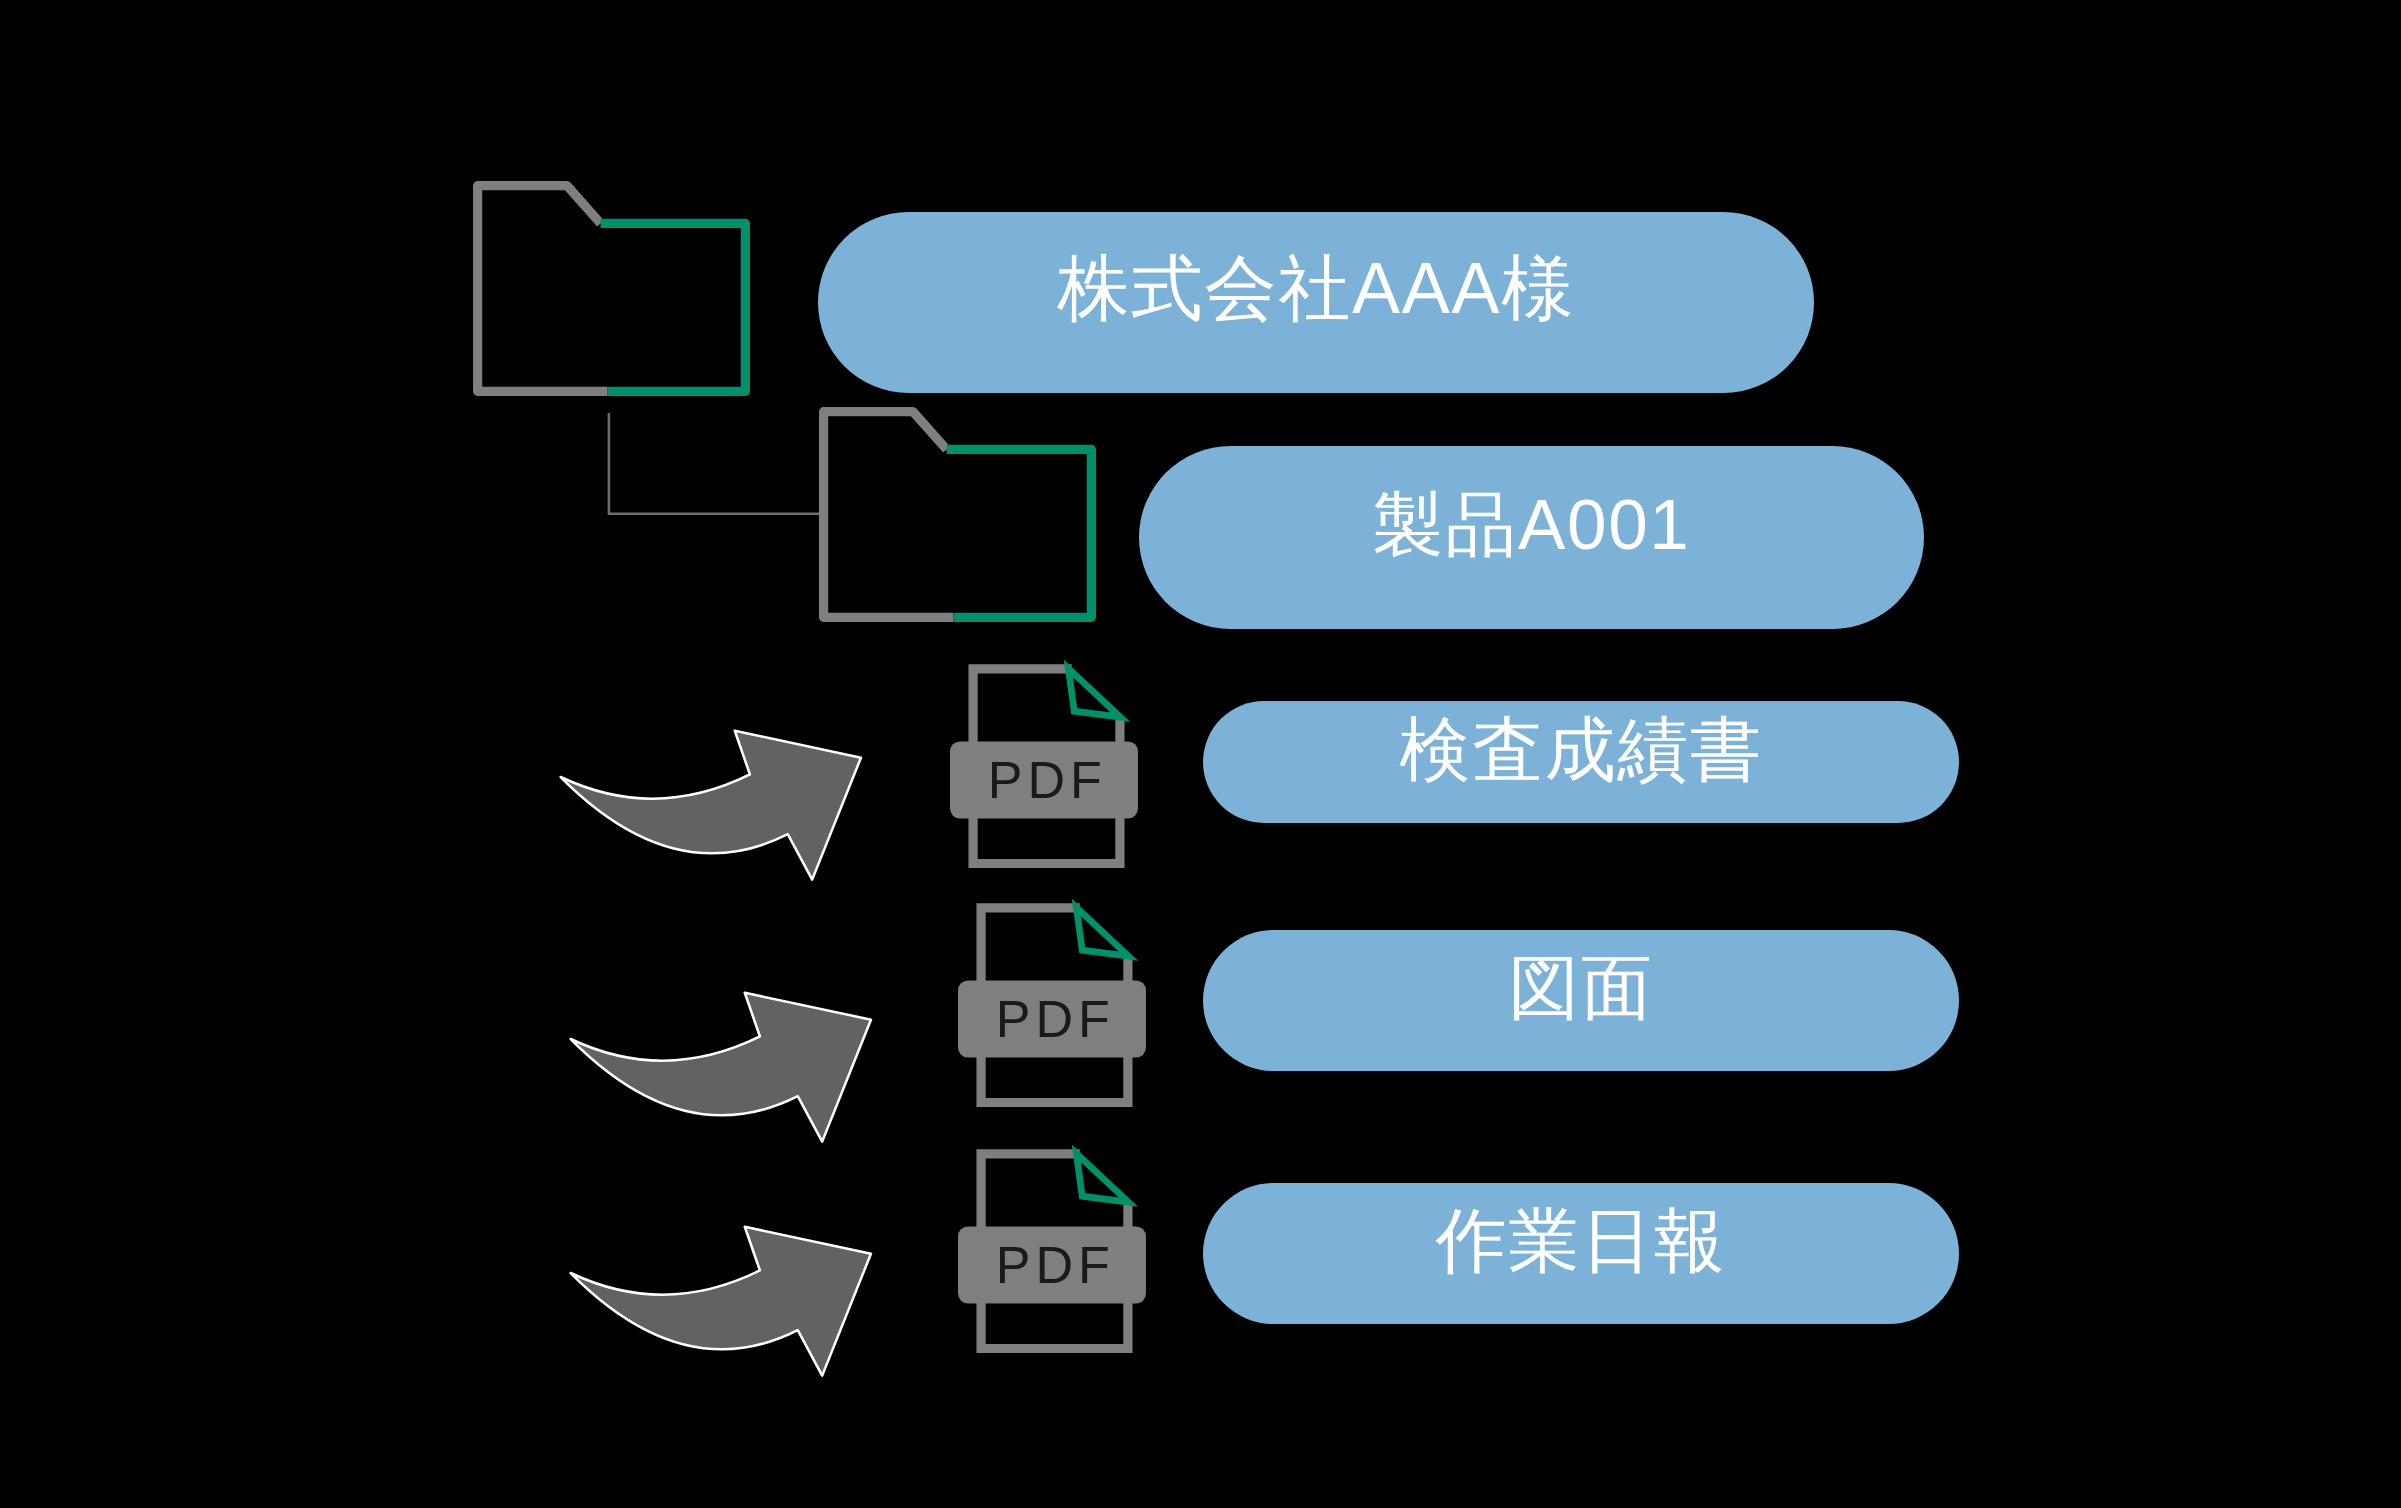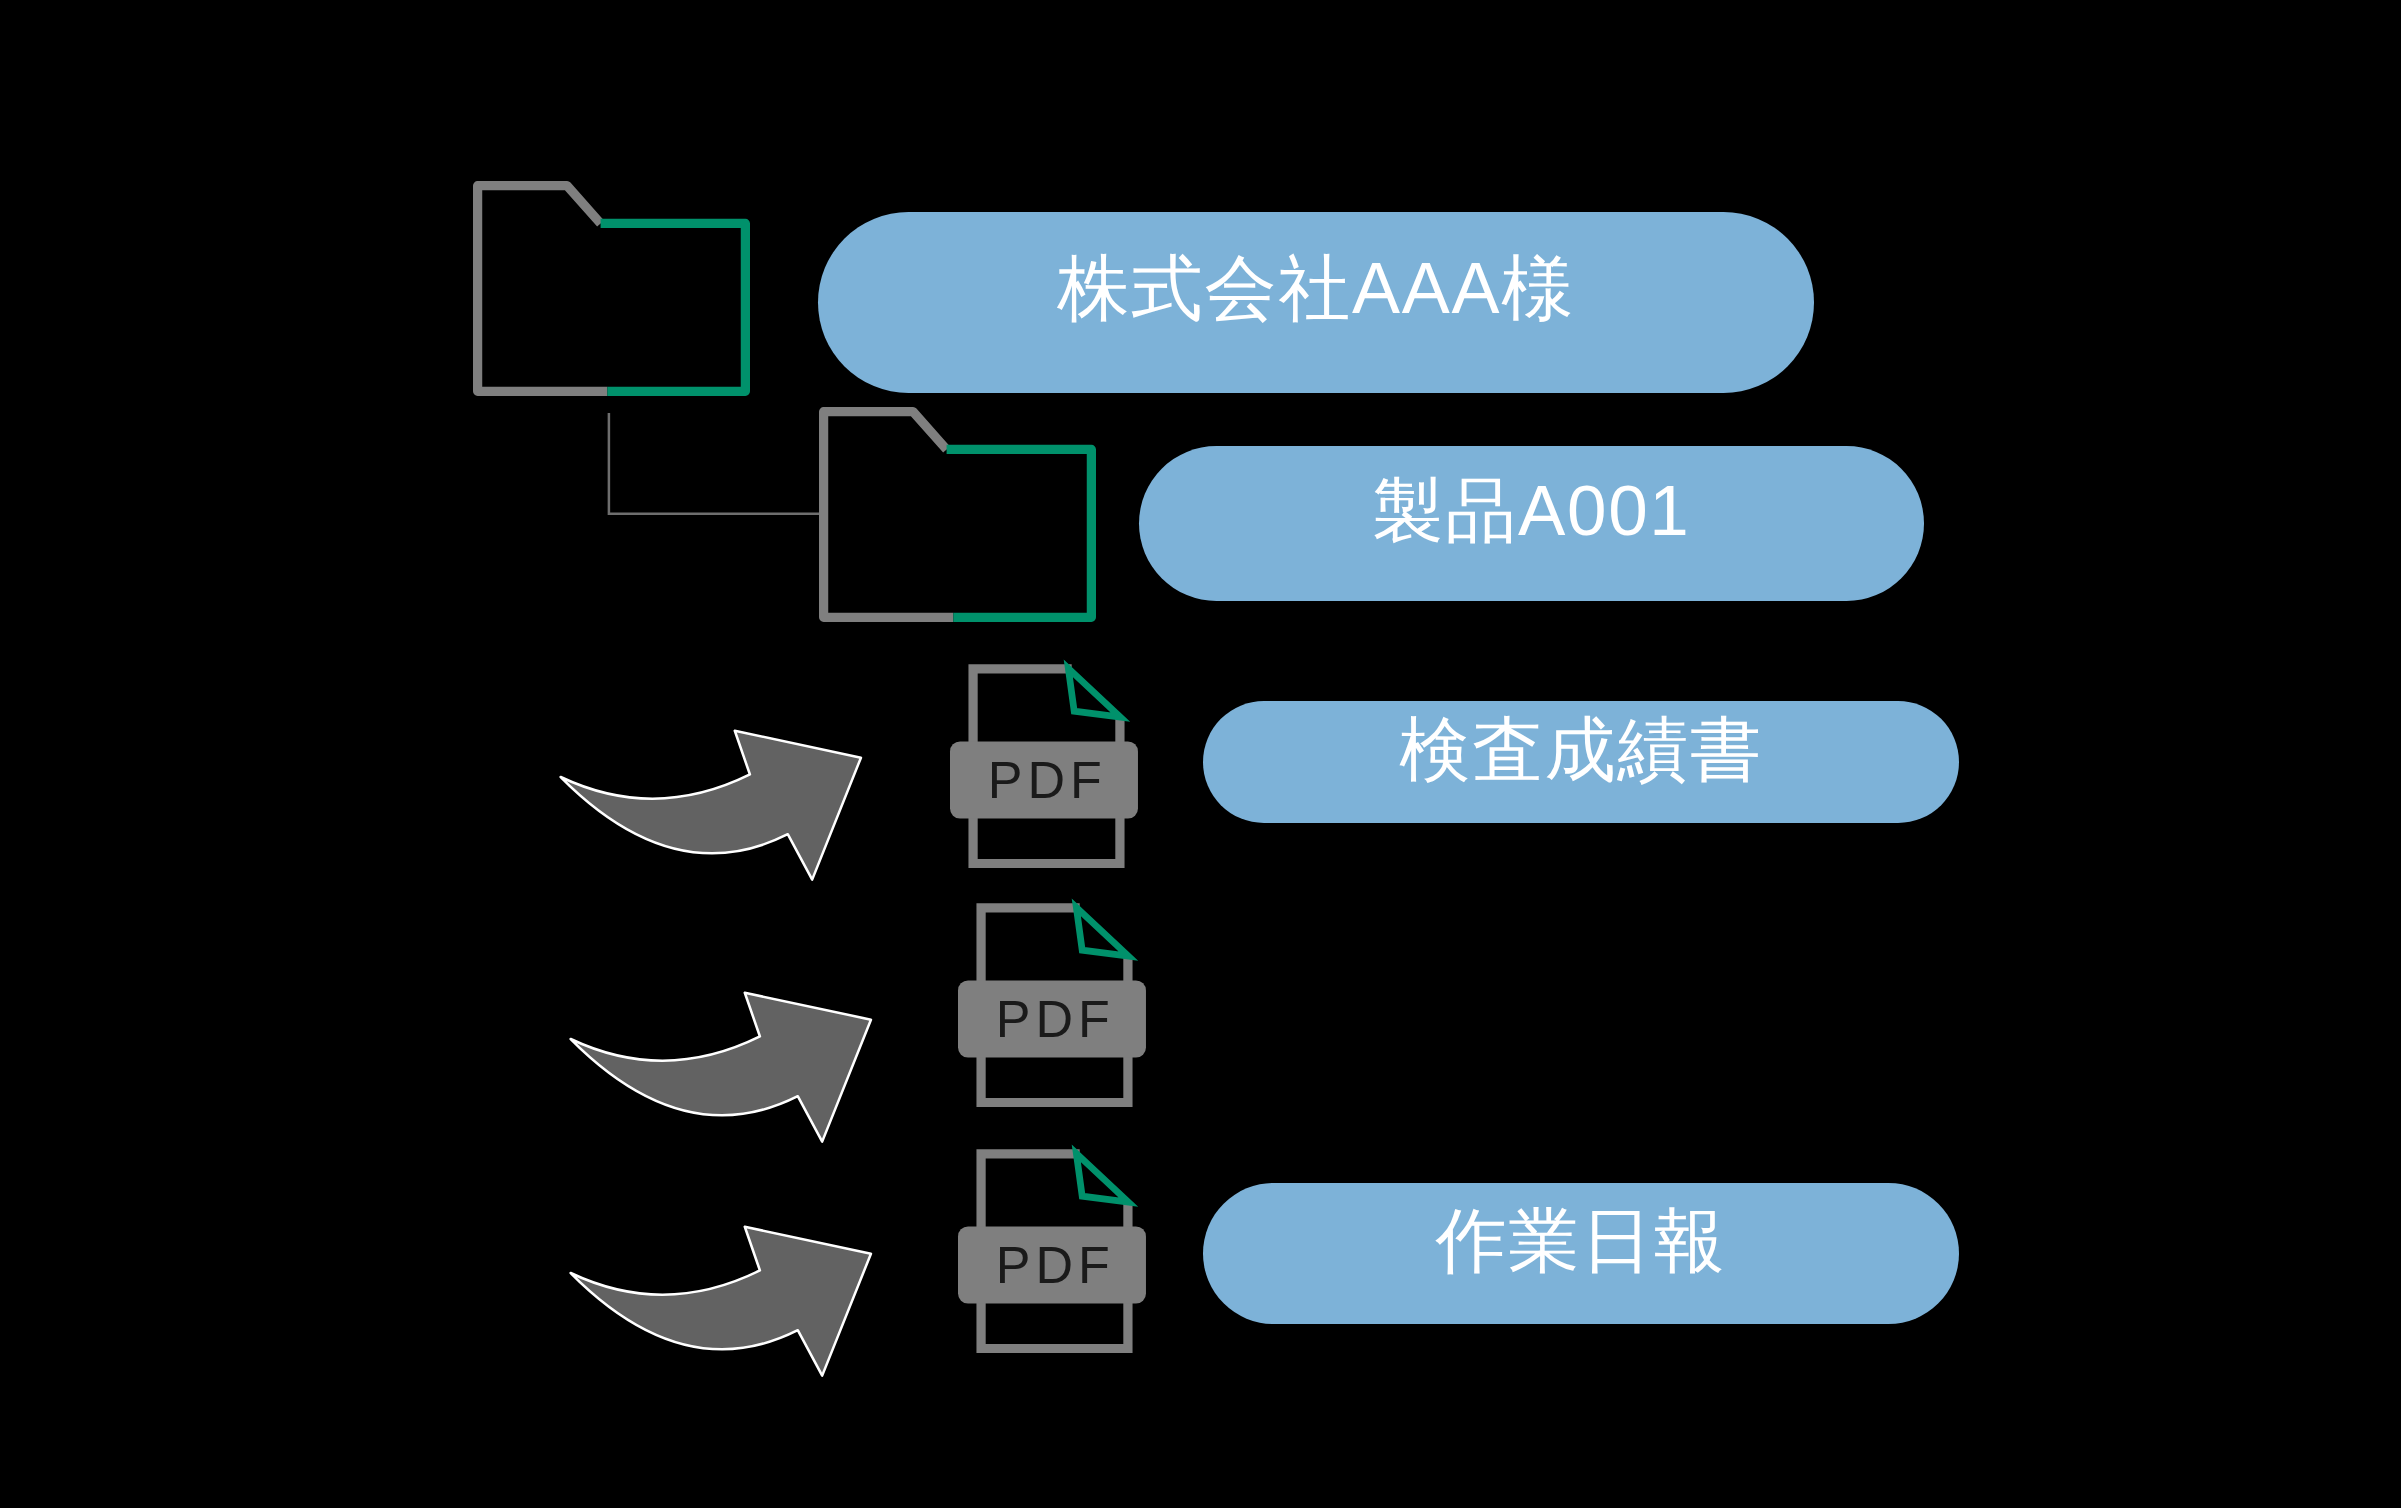--- a/index.html
+++ b/index.html
@@ -61,21 +61,21 @@
 
   <svg class="abs" style="left:607px; top:413px;" width="217" height="102" viewBox="0 0 258 122">
     <path class="connector-stroke" d="M1.5 0 L1.5 120.5 L258 120.5"></path>
   </svg>
 
   <svg class="abs" style="left:819px; top:407px;" width="277" height="215" viewBox="0 0 330 256">
     <path class="folder-gray-stroke" d="M160 250.5 L5.5 250.5 L5.5 5.5 L112 5.5 L152 50.5"></path>
     <path class="folder-green-stroke" d="M152 50.5 L324.5 50.5 L324.5 250.5 L160 250.5"></path>
   </svg>
 
-  <div class="pill" style="left:1139px; top:446px; width:785px; height:155px;">
+  <div class="pill" style="left:1139px; top:446px; width:785px; height:183px;">
     <span class="lbl">製品A001</span>
   </div>
 
   <svg class="abs" style="left:559px; top:729px;" width="307" height="165" viewBox="0 0 365 196">
     <path class="arrow-fill" d="M2 57 Q114 110 227 54 L209 2 L359 34 L301 179 L272 125 Q137 193 2 57 Z"></path>
   </svg>
 
   <svg class="abs" style="left:950px; top:664px;" width="193" height="206" viewBox="0 0 230 245">
     <path class="doc-stroke" d="M145 5.5 L27.5 5.5 L27.5 237.5 L202.5 237.5 L202.5 64"></path>
     <rect class="band-fill" x="0" y="92" width="224" height="92" rx="12"></rect>
@@ -91,20 +91,23 @@
     <path class="arrow-fill" d="M2 57 Q114 110 227 54 L209 2 L359 34 L301 179 L272 125 Q137 193 2 57 Z"></path>
   </svg>
 
   <svg class="abs" style="left:958px; top:903px;" width="193" height="206" viewBox="0 0 230 245">
     <path class="doc-stroke" d="M145 5.5 L27.5 5.5 L27.5 237.5 L202.5 237.5 L202.5 64"></path>
     <rect class="band-fill" x="0" y="92" width="224" height="92" rx="12"></rect>
     <path class="fold-stroke" d="M141 5 L148 56 L203 63 Z"></path>
     <text class="pdf-text" x="116" y="159">PDF</text>
   </svg>
 
+  <div class="pill" style="left:1203px; top:930px; width:756px; height:141px;">
+    <span class="lbl">図面</span>
+  </div>
 
   <svg class="abs" style="left:569px; top:1225px;" width="307" height="165" viewBox="0 0 365 196">
     <path class="arrow-fill" d="M2 57 Q114 110 227 54 L209 2 L359 34 L301 179 L272 125 Q137 193 2 57 Z"></path>
   </svg>
 
   <svg class="abs" style="left:958px; top:1149px;" width="193" height="206" viewBox="0 0 230 245">
     <path class="doc-stroke" d="M145 5.5 L27.5 5.5 L27.5 237.5 L202.5 237.5 L202.5 64"></path>
     <rect class="band-fill" x="0" y="92" width="224" height="92" rx="12"></rect>
     <path class="fold-stroke" d="M141 5 L148 56 L203 63 Z"></path>
     <text class="pdf-text" x="116" y="159">PDF</text>

